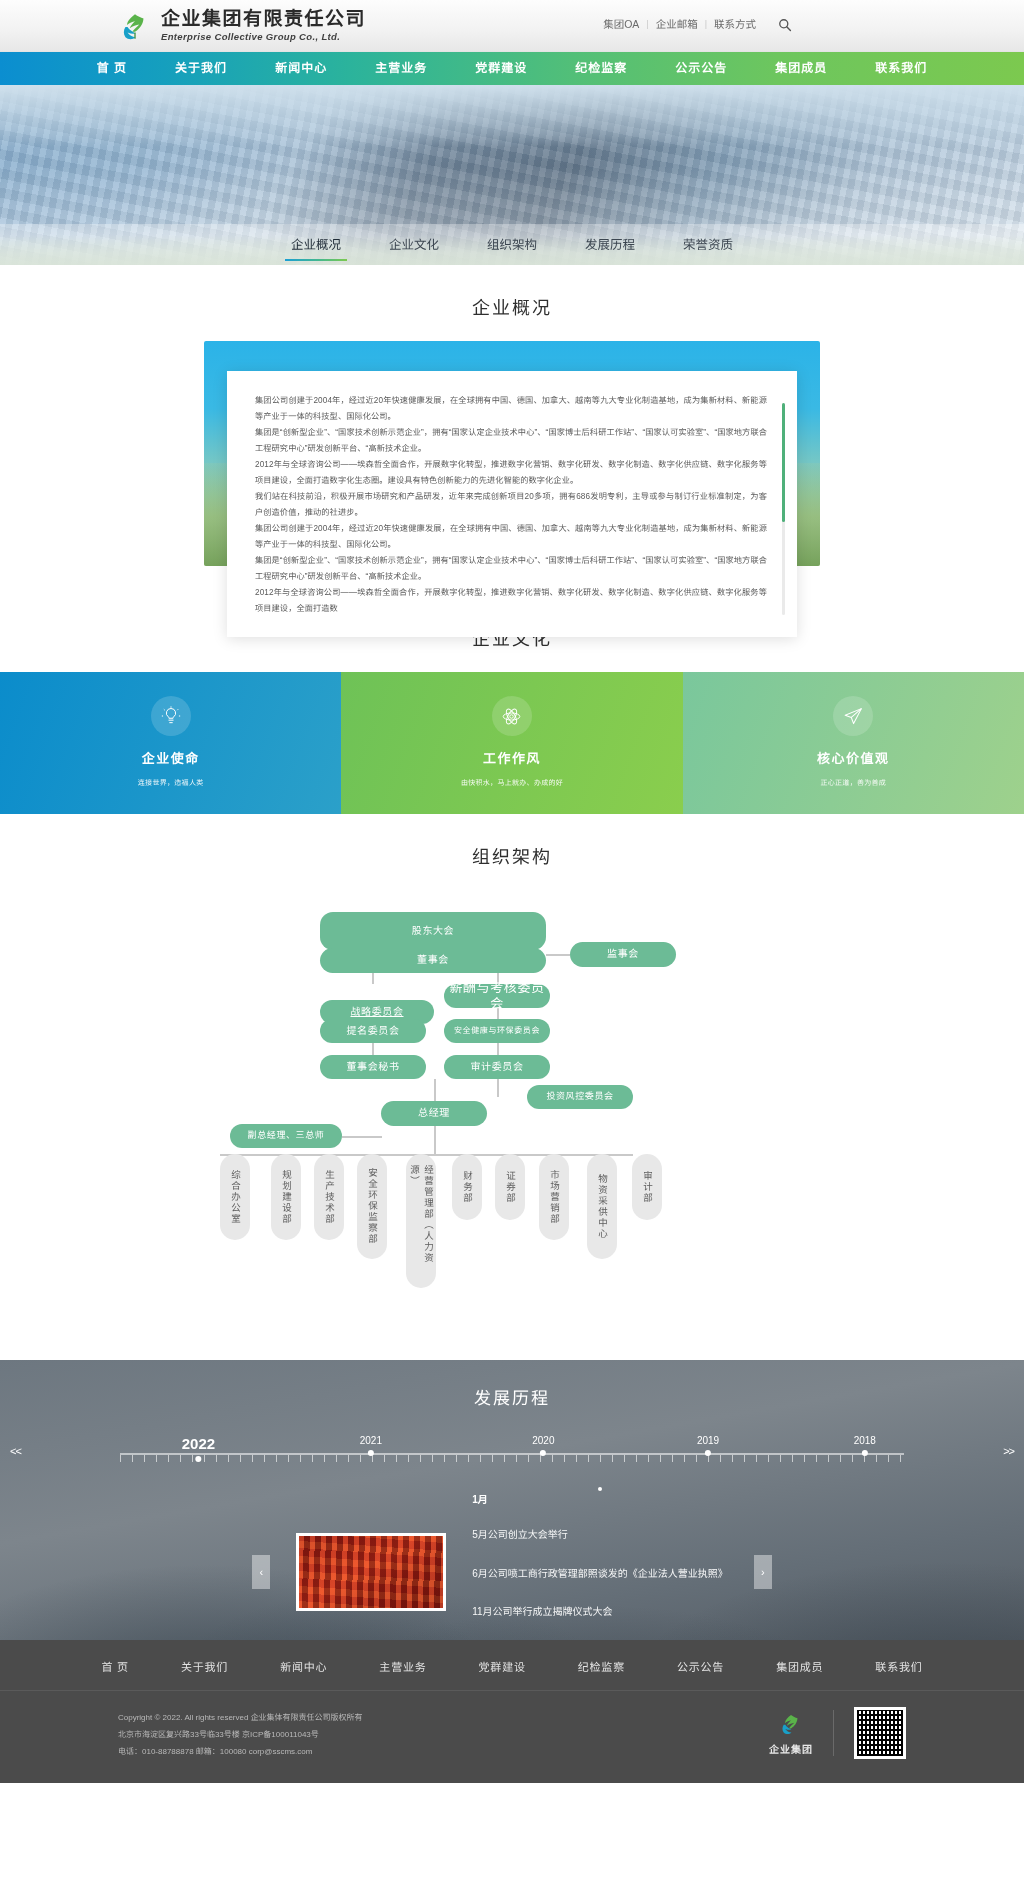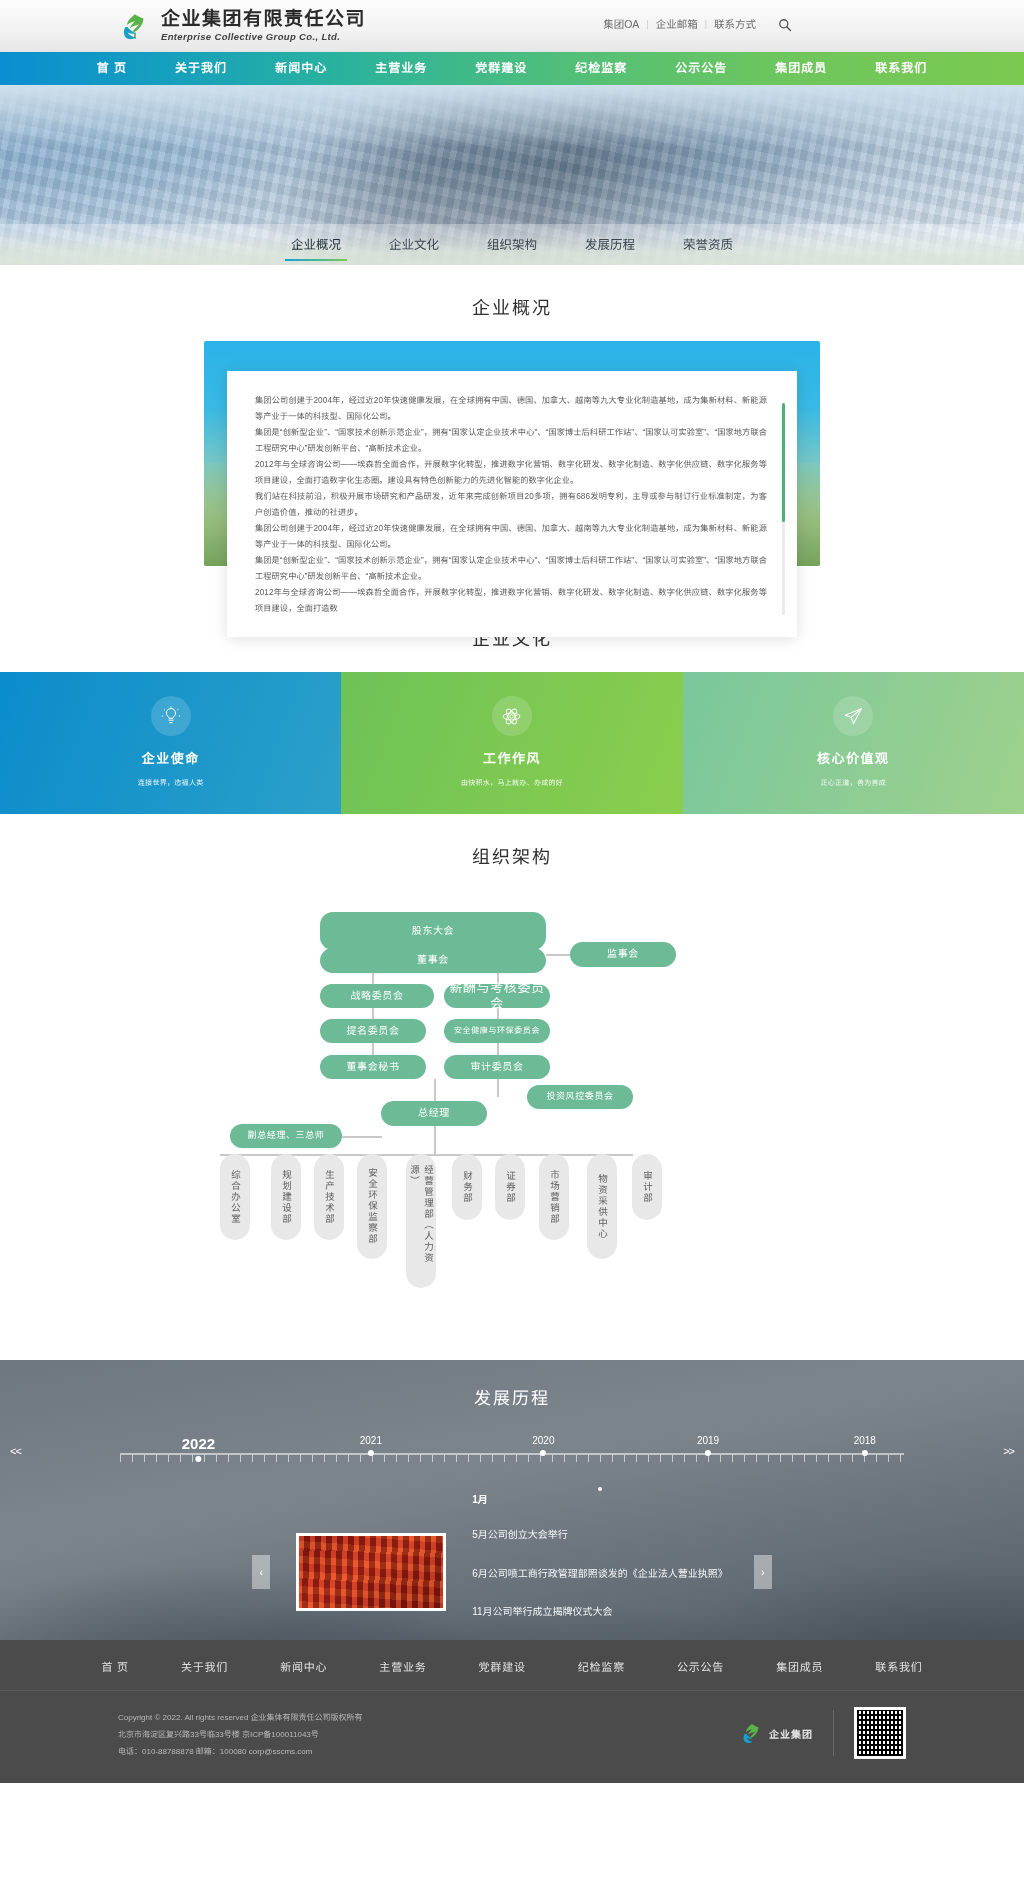--- a/index.html
+++ b/index.html
@@ -218,21 +218,21 @@
   .footer { background: #4b4b4b; color: #cfcfcf; padding: 0 0 22px; }
   .fnav {
     display: flex; justify-content: center; gap: 0; padding: 18px 0 16px;
     border-bottom: 1px solid #5a5a5a;
   }
   .fnav a { color: #e3e3e3; font-size: 11px; text-decoration: none; padding: 0 26px; letter-spacing: .8px; }
   .fbody { display: flex; align-items: center; padding: 18px 118px 0; position: relative; }
   .finfo p { font-size: 8px; line-height: 2.15; color: #b9b9b9; }
   .fright { position: absolute; right: 118px; top: 16px; display: flex; align-items: center; gap: 20px; }
   .fdiv { width: 1px; height: 46px; background: #6a6a6a; }
-  .flogo { display: flex; flex-direction: row; align-items: center; gap: 4px; }
+  .flogo { display: flex; flex-direction: column; align-items: center; gap: 4px; }
   .flogo-txt { font-size: 10px; color: #e8e8e8; font-weight: bold; letter-spacing: 1px; }
   .qr { width: 52px; height: 52px; background: #fff; padding: 3px; }
   .qr-inner { width:100%; height:100%;
     background-image:
       repeating-linear-gradient(90deg,#000 0 2px, #fff 2px 4px),
       repeating-linear-gradient(0deg,#000 0 2px, #fff 2px 5px);
     background-blend-mode: multiply;
   }
 </style>
 </head>
@@ -372,21 +372,21 @@
     <div class="oline" style="left:497px; top:143px; width:1.5px; height:12px;"></div>
     <div class="oline" style="left:497px; top:179px; width:1.5px; height:18px;"></div>
     <div class="oline" style="left:434px; top:179px; width:1.5px; height:22px;"></div>
     <div class="oline" style="left:342px; top:236px; width:40px;  height:1.5px;"></div>
     <div class="oline" style="left:434px; top:226px; width:1.5px; height:28px;"></div>
     <div class="oline" style="left:220px; top:254px; width:413px; height:1.5px;"></div>
 
     <div class="obox" style="left:320px; top:12px;  width:226px; height:38px;">股东大会</div>
     <div class="obox" style="left:570px; top:42px;  width:106px; height:25px;">监事会</div>
     <div class="obox" style="left:320px; top:48px;  width:226px; height:25px;">董事会</div>
-    <div class="obox" style="left:320px; top:84px;  width:114px; height:24px;">战略委员会</div>
+    <div class="obox" style="left:320px; top:100px;  width:114px; height:24px;text-decoration:underline;">战略委员会</div>
     <div class="obox" style="left:444px; top:84px;  width:106px; height:24px; font-size:13px;">薪酬与考核委员会</div>
     <div class="obox" style="left:320px; top:119px; width:106px; height:24px;">提名委员会</div>
     <div class="obox" style="left:444px; top:119px; width:106px; height:24px; font-size:8px;">安全健康与环保委员会</div>
     <div class="obox" style="left:320px; top:155px; width:106px; height:24px;">董事会秘书</div>
     <div class="obox" style="left:444px; top:155px; width:106px; height:24px;">审计委员会</div>
     <div class="obox" style="left:527px; top:185px; width:106px; height:24px; font-size:9px;">投资风控委员会</div>
     <div class="obox" style="left:381px; top:201px; width:106px; height:25px;">总经理</div>
     <div class="obox" style="left:230px; top:224px; width:112px; height:24px; font-size:9px;">副总经理、三总师</div>
 
     <div class="overt" style="left:220px; top:254px; height:86px;">综合办公室</div>

